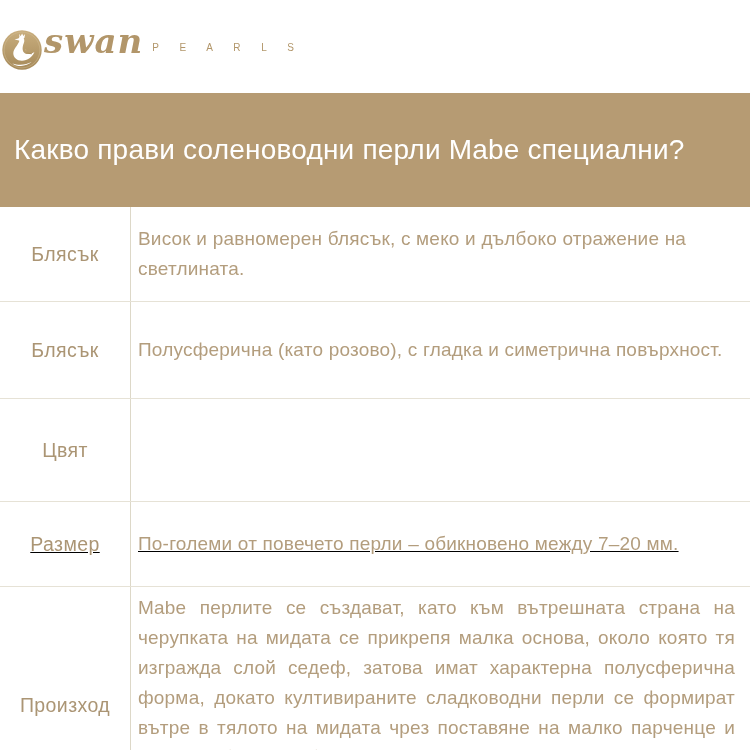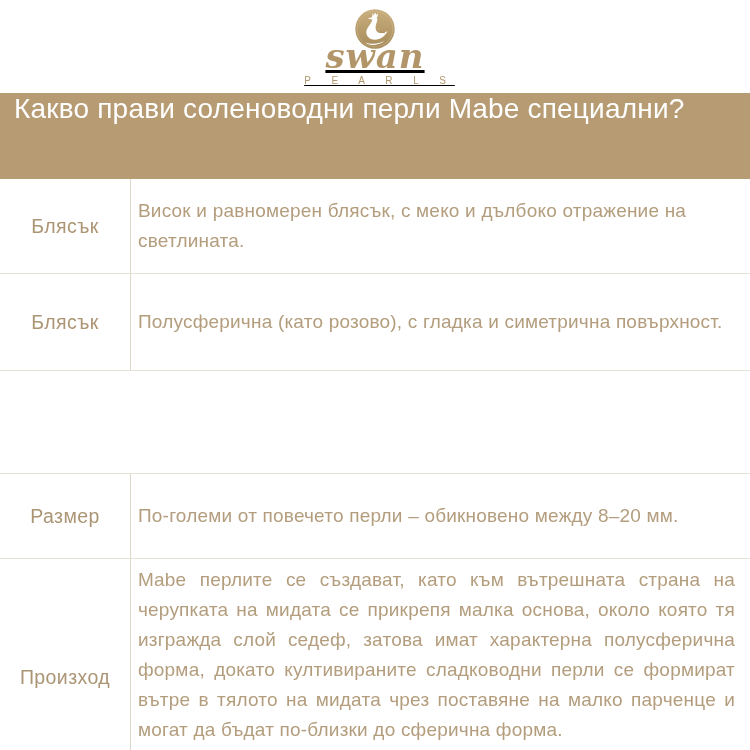--- a/index.html
+++ b/index.html
@@ -8,61 +8,61 @@
     width:750px; height:750px;
     margin:0 auto;
     background:#ffffff;
     overflow:hidden;
     font-family:"Liberation Sans", sans-serif;
     position:relative;
   }
   
   .logo {
     height:93px;
-    display:flex; flex-direction:column; align-items:center;text-decoration:underline;
+    display:flex; flex-direction:row; align-items:center;
   }
   .logo-badge { margin-top:7px; width:44px; height:44px; }
   .brand-script {
     margin-top:-12px;
     font-family:"DejaVu Serif", serif;
     font-style:italic; font-weight:600;
     font-size:34px; line-height:1;
     color:#b2966a;
     letter-spacing:1px;
   }
   .brand-sub {
     margin-top:3px;
     font-size:10px; line-height:1;
     color:#b2966a;
     letter-spacing:9px;
     padding-left:9px; 
     font-weight:500;
   }
   
   .band {
-    height:86px;
+    height:114px;
     background:#b69b73;
-    display:flex; align-items:flex-start;
+    display:flex; align-items:center;
     padding:0 14px;
   }
   .band-title {
     color:#ffffff;
     font-size:28px;
     font-weight:400;
     letter-spacing:0.2px;
     white-space:nowrap;
   }
   
   .spec-table { width:100%; }
   .row { display:flex; width:100%; }
   .row + .row { border-top:1px solid #e6e2d6; }
   .r1 { height:94px; }
   .r2 { height:97px; }
   .r3 { height:103px; }
-  .r4 { height:85px; }
+  .r4 { height:85px;text-decoration:underline; }
   .r5 { min-height:238px; }
   .cell-label {
     width:131px; min-width:131px;
     border-right:1px solid #ddd8c8;
     display:flex; align-items:center; justify-content:center;
     color:#ab9574;
     font-size:19.5px;
     letter-spacing:0.4px;
     text-align:center;
   }
@@ -117,25 +117,26 @@
       <div class="cell-label">Блясък</div>
       <div class="cell-desc">Висок и равномерен блясък, с меко и дълбоко отражение на светлината.</div>
     </div>
 
     <div class="row r2">
       <div class="cell-label">Блясък</div>
       <div class="cell-desc">Полусферична (като розово), с гладка и симетрична повърхност.</div>
     </div>
 
     <div class="row r3">
+      <div class="cell-label">Цвят</div>
     </div>
 
     <div class="row r4">
       <div class="cell-label">Размер</div>
-      <div class="cell-desc">По-големи от повечето перли – обикновено между 8–20 мм.</div>
+      <div class="cell-desc">По-големи от повечето перли – обикновено между 7–20 мм.</div>
     </div>
 
     <div class="row r5">
       <div class="cell-label">Произход</div>
       <div class="cell-desc">Mabe перлите се създават, като към вътрешната страна на черупката на мидата се прикрепя малка основа, около която тя изгражда слой седеф, затова имат характерна полусферична форма, докато култивираните сладководни перли се формират вътре в тялото на мидата чрез поставяне на малко парченце и могат да бъдат по-близки до сферична форма.</div>
     </div>
 
   </div>
 </div>
 

